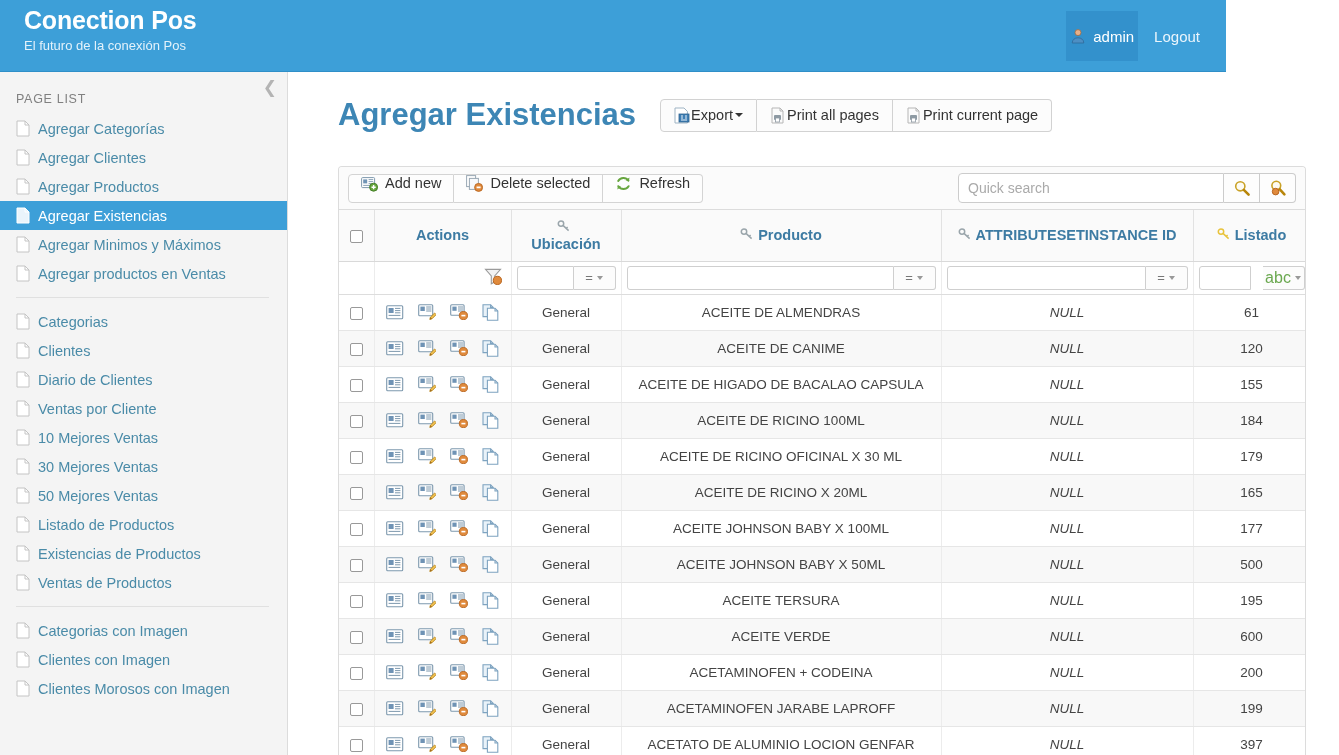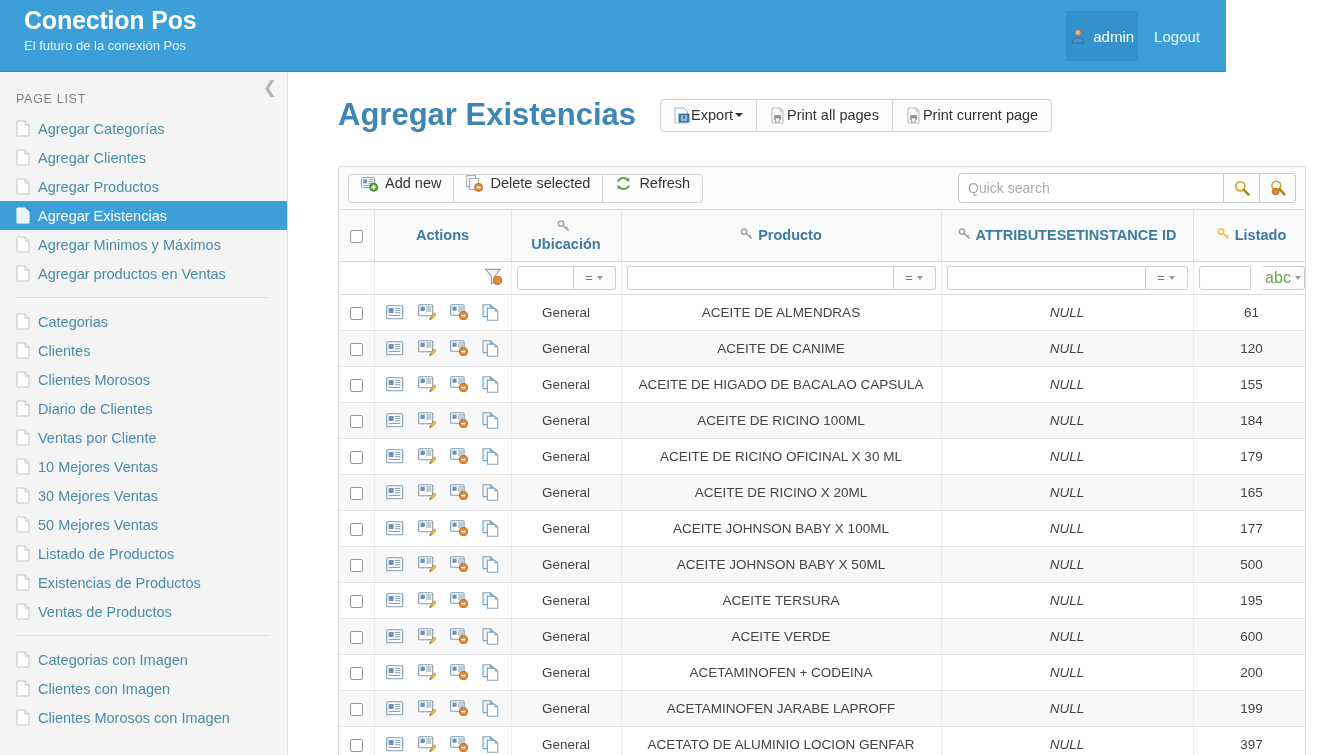--- a/index.html
+++ b/index.html
@@ -280,27 +280,20 @@
             <path d="M9 1v4h4" fill="none" stroke="#c4c4c4" stroke-width="1"></path>
           </svg></span>
         <span>Categorias</span>
       </div>
       <div class="nav-item">
         <span class="doc-ico"><svg width="14" height="17" viewBox="0 0 14 17">
             <path d="M1 1h8l4 4v11H1z" fill="#ffffff" stroke="#c4c4c4" stroke-width="1"></path>
             <path d="M9 1v4h4" fill="none" stroke="#c4c4c4" stroke-width="1"></path>
           </svg></span>
         <span>Clientes</span>
-      </div>
-      <div class="nav-item">
-        <span class="doc-ico"><svg width="14" height="17" viewBox="0 0 14 17">
-            <path d="M1 1h8l4 4v11H1z" fill="#ffffff" stroke="#c4c4c4" stroke-width="1"></path>
-            <path d="M9 1v4h4" fill="none" stroke="#c4c4c4" stroke-width="1"></path>
-          </svg></span>
-        <span>Clientes Morosos</span>
       </div>
       <div class="nav-item">
         <span class="doc-ico"><svg width="14" height="17" viewBox="0 0 14 17">
             <path d="M1 1h8l4 4v11H1z" fill="#ffffff" stroke="#c4c4c4" stroke-width="1"></path>
             <path d="M9 1v4h4" fill="none" stroke="#c4c4c4" stroke-width="1"></path>
           </svg></span>
         <span>Diario de Clientes</span>
       </div>
       <div class="nav-item">
         <span class="doc-ico"><svg width="14" height="17" viewBox="0 0 14 17">

